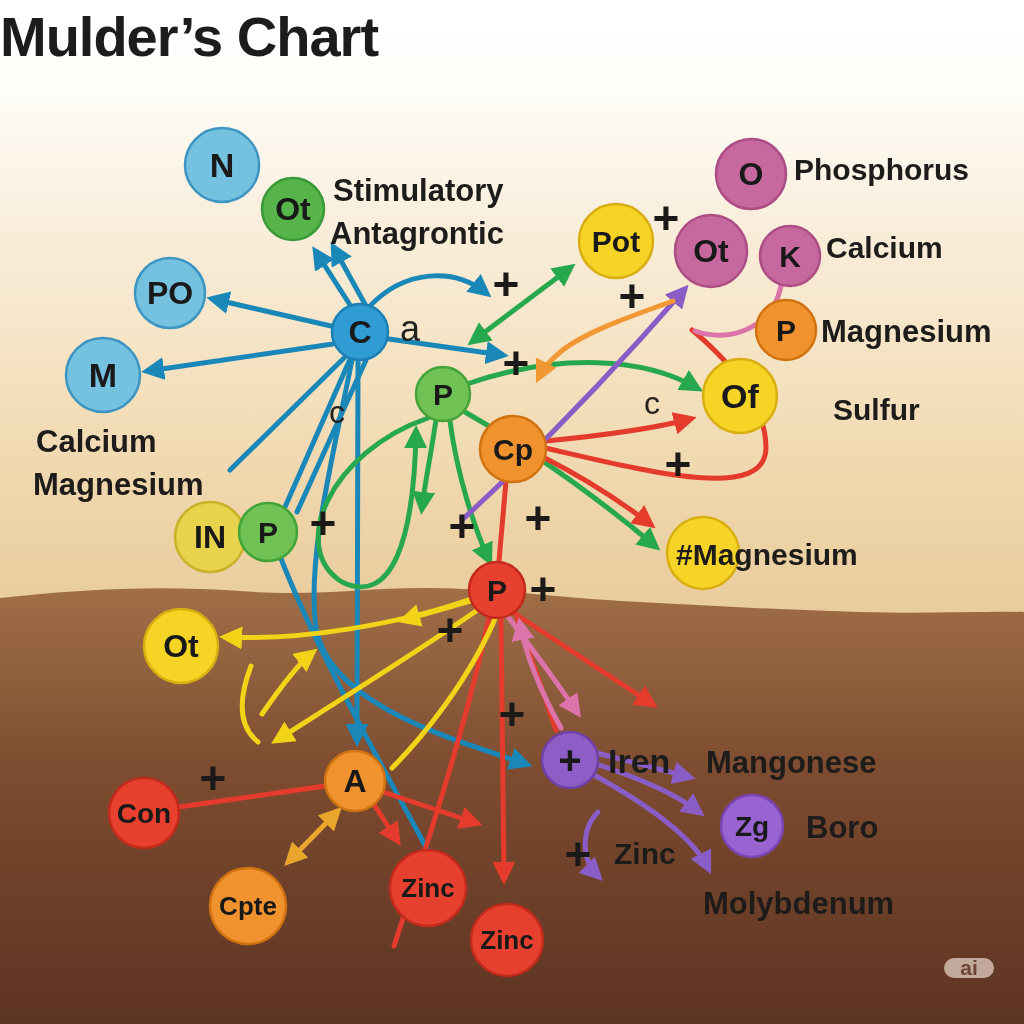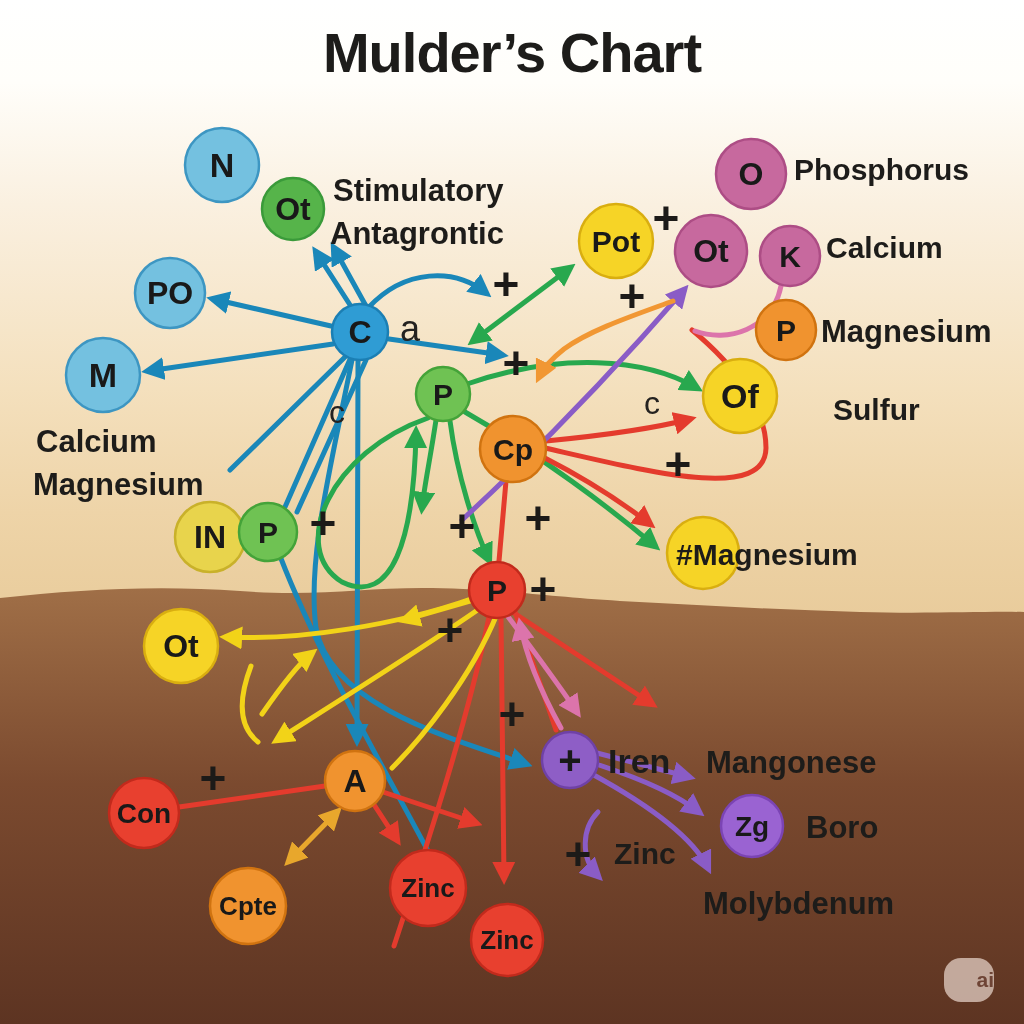--- a/index.html
+++ b/index.html
@@ -2,26 +2,26 @@
 <html><head>
 <meta charset="utf-8">
 <style>
   html,body{margin:0;padding:0;background:#222;}
   .canvas{
     position:relative;width:1024px;height:1024px;overflow:hidden;
     font-family:"Liberation Sans",sans-serif;
     background:linear-gradient(180deg,#ffffff 0%,#fffefa 8%,#faf0e0 20%,#f4e0bd 38%,#eed4a8 50%,#e9cc9c 60%);
   }
   .title{
-    position:absolute;top:20px;left:0;width:100%;text-align:center;
+    position:absolute;top:4px;left:0;width:100%;text-align:left;
     font-size:56px;font-weight:bold;color:#1d1c1a;letter-spacing:-1px;
   }
   .watermark{
-    position:absolute;left:944px;top:958px;width:50px;height:44px;border-radius:17px;
-    background:rgba(219,198,186,0.8);display:flex;align-items:center;justify-content:flex-end;
+    position:absolute;left:944px;top:958px;width:50px;height:20px;border-radius:17px;
+    background:rgba(219,198,186,0.8);display:flex;align-items:center;justify-content:center;
     font-size:21px;font-weight:bold;color:#6e4435;
   }
   svg{position:absolute;left:0;top:0;}
   svg text{font-family:"Liberation Sans",sans-serif;}
 </style>
 </head>
 <body>
 
 <div class="canvas">
   <svg id="diagram" width="1024" height="1024" viewBox="0 0 1024 1024">

